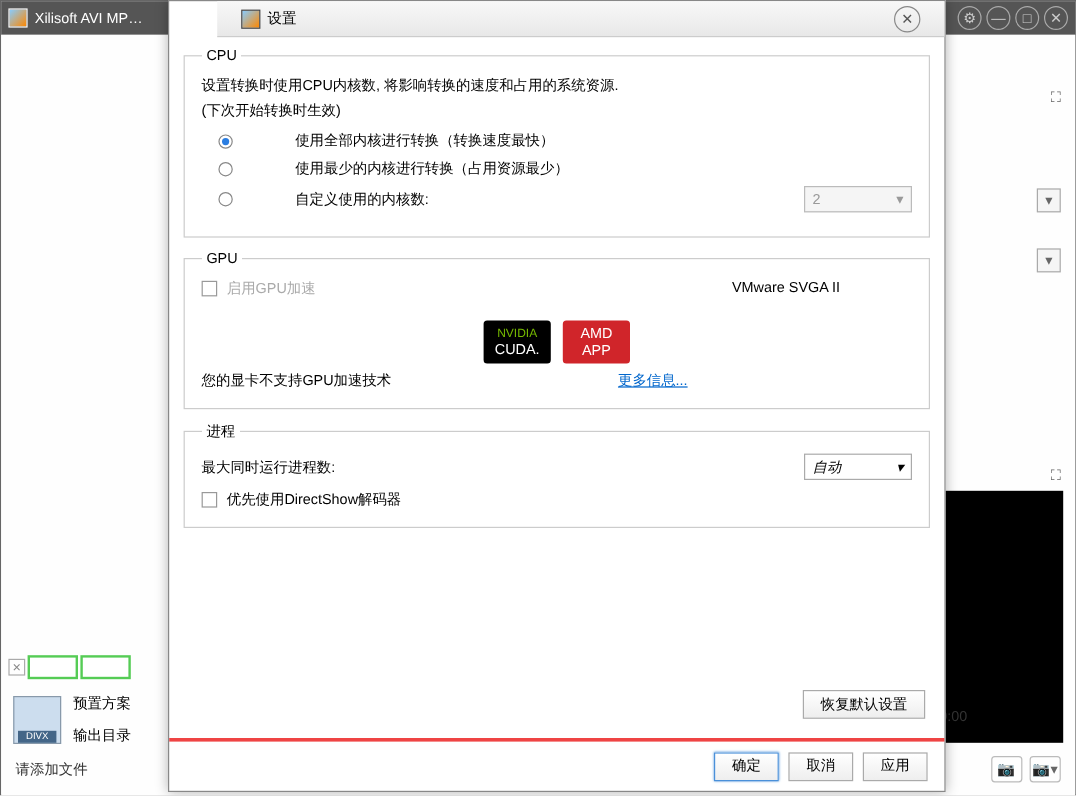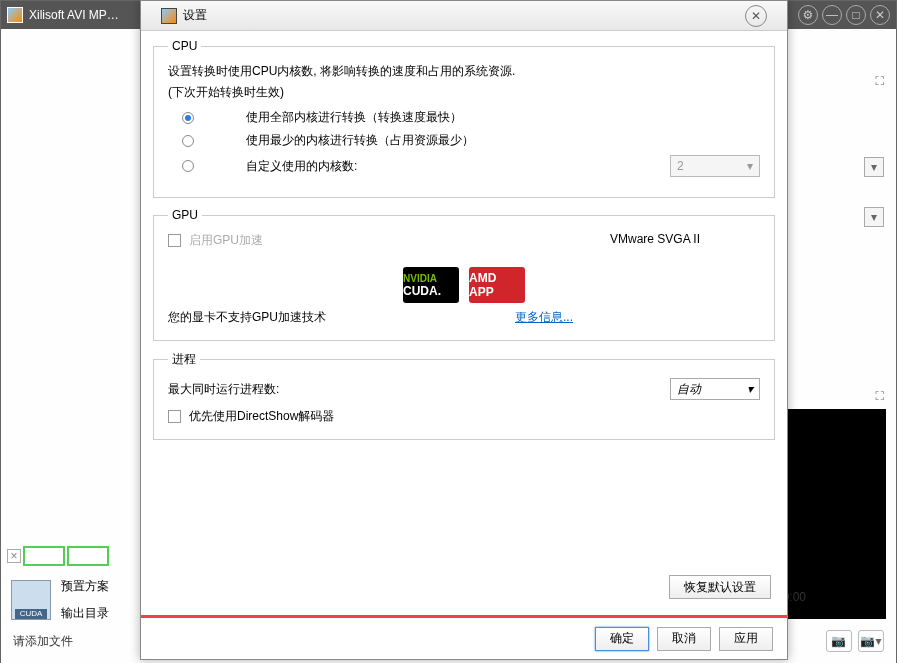--- a/index.html
+++ b/index.html
@@ -24,42 +24,42 @@
 .file-icon .band{width:32px;height:10px;background:#468;color:#fff;font-size:8px;text-align:center;}
 .file-labels{display:flex;flex-direction:column;gap:10px;}
 .prompt-text{position:absolute;left:12px;bottom:14px;color:#333;text-align:right;}
 .camera-icons{position:absolute;right:12px;bottom:12px;display:flex;gap:6px;}
 .camera-icons .ci{width:26px;height:22px;border:1px solid #bbb;border-radius:3px;display:flex;align-items:center;justify-content:center;color:#666;}
 .dropdown-arrows{position:absolute;right:12px;top:128px;display:flex;flex-direction:column;gap:30px;}
 .dropdown-arrows .dd{width:20px;height:20px;border:1px solid #aaa;background:#f5f5f5;text-align:center;line-height:18px;color:#666;}
 
 
 .dialog{position:absolute;left:140px;top:0;width:648px;height:660px;background:#fff;border:1px solid #888;box-shadow:0 0 10px rgba(0,0,0,0.3);display:flex;flex-direction:column;}
-.dialog-titlebar{height:30px;background:linear-gradient(#f8f8f8,#e8e8e8);display:flex;align-items:center;padding:0 20px;border-bottom:1px solid #ccc;}
+.dialog-titlebar{height:30px;background:linear-gradient(#f8f8f8,#e8e8e8);display:flex;align-items:center;padding:0 20px;border-bottom:1px solid #ccc;margin-left:40px;}
 .dialog-titlebar .dlogo{width:16px;height:16px;background:linear-gradient(135deg,#8cf,#f80);border:1px solid #444;margin-right:6px;}
 .dialog-titlebar .dtitle{flex:1;}
 .dialog-titlebar .dclose{width:22px;height:22px;border:1px solid #888;border-radius:11px;display:flex;align-items:center;justify-content:center;cursor:pointer;color:#555;}
 .dialog-body{flex:1;padding:8px 12px;overflow:hidden;display:flex;flex-direction:column;}
 .tabs{display:flex;margin:4px 0 10px 10px;}
 .tab{width:84px;height:26px;display:flex;align-items:center;justify-content:center;border:1px solid transparent;background:#f2f2f2;cursor:pointer;margin-right:0;}
 .tab.active{background:#fff;border:1px dotted #888;}
 fieldset{border:1px solid #ccc;padding:10px 14px 14px 14px;margin-bottom:10px;}
 fieldset legend{padding:0 4px;}
 .desc{margin-bottom:4px;}
 .note{margin-bottom:8px;}
 .radio-row{display:flex;align-items:center;margin:6px 0 6px 14px;gap:44px;}
 .radio{width:12px;height:12px;border:1px solid #888;border-radius:50%;margin-right:8px;display:flex;align-items:center;justify-content:center;}
 .radio.checked::after{content:"";width:6px;height:6px;background:#2a7de1;border-radius:50%;}
 .cores-select{width:90px;height:22px;border:1px solid #bbb;background:#f5f5f5;color:#999;padding:0 6px;display:flex;align-items:center;justify-content:space-between;margin-left:auto;}
 .checkbox{width:13px;height:13px;border:1px solid #999;background:#fff;display:inline-block;margin-right:8px;vertical-align:middle;}
 .gpu-row{display:flex;align-items:flex-start;}
 .gpu-enable{display:flex;align-items:center;color:#aaa;}
 .gpu-name{margin-left:auto;margin-right:60px;}
 .gpu-logos{display:flex;gap:10px;justify-content:center;margin:18px 0 6px 0;}
-.logo-box{width:56px;height:36px;border-radius:3px;display:flex;flex-direction:column;justify-content:center;color:#fff;font-size:9px;font-weight:bold;}
+.logo-box{width:56px;height:36px;border-radius:3px;display:flex;flex-direction:column;align-items:center;justify-content:center;color:#fff;font-size:9px;font-weight:normal;}
 .nvidia{background:#000;}
 .nvidia .eye{color:#76b900;font-size:10px;}
 .amd{background:#d0252a;}
 .gpu-bottom{display:flex;}
 .gpu-note{width:160px;}
 .more-link{color:#0066cc;text-decoration:underline;text-align:center;flex:1;cursor:pointer;}
 .proc-row{display:flex;align-items:center;margin-bottom:8px;}
 .proc-select{width:90px;height:22px;border:1px solid #aaa;background:#fff;padding:0 6px;display:flex;align-items:center;justify-content:space-between;margin-left:auto;cursor:pointer;font-style:italic;}
 .ds-row{display:flex;align-items:center;}
 .dialog-footer{height:44px;border-top:3px solid #ef4444;display:flex;align-items:center;padding:0 14px;gap:8px;}
@@ -92,21 +92,21 @@
     <div class="preview-area"></div>
     <div class="time-label">00:00:00</div>
     <div class="bottom-bar">
       <div class="thumbs">
         <div class="x">×</div>
         <div class="thumb"></div>
         <div class="thumb"></div>
       </div>
       <div class="file-icon-area">
         <div class="file-icon">
-          <div class="band">CUDA</div>
+          <div class="band">DIVX</div>
         </div>
         <div class="file-labels">
           <span>预置方案</span>
           <span>输出目录</span>
         </div>
       </div>
       <div class="prompt-text">请添加文件</div>
       <div class="camera-icons">
         <div class="ci">📷</div>
         <div class="ci">📷▾</div>

